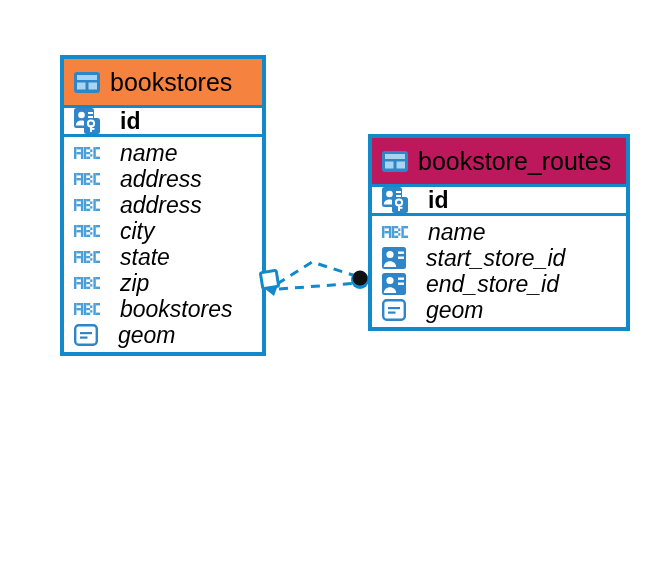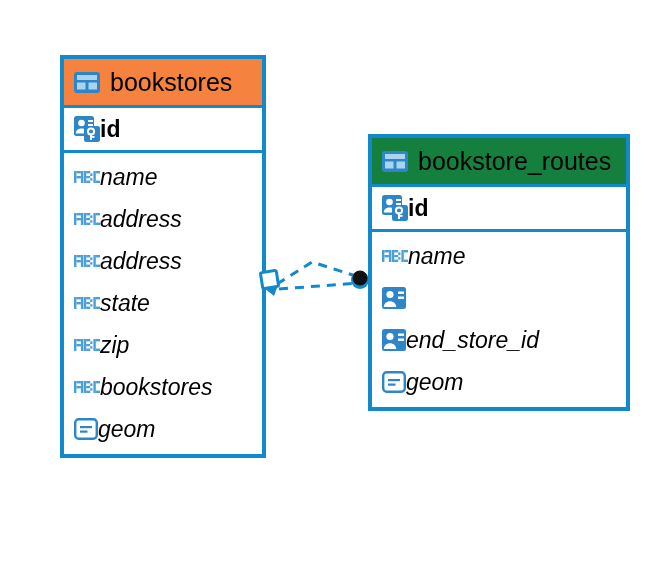--- a/index.html
+++ b/index.html
@@ -31,42 +31,42 @@
 
   .entity-header {
     display: flex;
     align-items: center;
     box-sizing: border-box;
     height: 46px;
     padding: 0 10px;
     gap: 10px;
   }
   .entity-header.accent-orange { background: #F5833F; }
-  .entity-header.accent-grey  { background: #15803d; }
+  .entity-header.accent-grey  { background: #be185d; }
 
   .entity-title {
     font-size: 25px;
     color: #000000;
     line-height: 1;
     white-space: nowrap;
   }
 
   .pk-section {
     border-top: 3px solid #1189CB;
     border-bottom: 3px solid #1189CB;
   }
 
   .field-list { padding: 3px 0 4px 0; font-style: italic; }
 
   .field {
     display: flex;
     align-items: center;
-    gap: 0;
+    gap: 20px;
     box-sizing: border-box;
-    height: 42px;
+    height: 26px;
     padding: 0 10px;
   }
   .field-name {
     font-size: 23px;
     color: #000000;
     line-height: 1;
     white-space: nowrap;
   }
   .field-name.pk { font-weight: bold; }
 
@@ -190,20 +190,42 @@
                 <rect x="12.2" y="10.6" width="4" height="2.4"></rect>
               <rect x="19.4" y="1" width="2.4" height="12"></rect>
                 <rect x="21.8" y="1" width="4.2" height="2.4"></rect>
               <rect x="21.8" y="10.6" width="4.2" height="2.4"></rect>
             </g>
           </svg>
         </span>
         <span class="field-name">address</span>
       </div>
 
+      <div class="field">
+        <span class="icon">
+          <svg width="26" height="14" viewBox="0 0 26 14">
+            <g fill="#4A9FD8">
+              <rect x="0" y="1" width="2.4" height="12"></rect>
+                <rect x="2.4" y="1" width="4.5" height="2.4"></rect>
+              <rect x="6.9" y="1" width="2.4" height="12"></rect>
+                <rect x="2.4" y="6" width="4.5" height="2.4"></rect>
+              <rect x="9.8" y="1" width="2.4" height="12"></rect>
+                <rect x="12.2" y="1" width="4" height="2.4"></rect>
+              <rect x="16.2" y="3.4" width="2.2" height="2.6"></rect>
+                <rect x="12.2" y="6" width="4" height="2.2"></rect>
+              <rect x="16.2" y="8.2" width="2.2" height="2.4"></rect>
+                <rect x="12.2" y="10.6" width="4" height="2.4"></rect>
+              <rect x="19.4" y="1" width="2.4" height="12"></rect>
+                <rect x="21.8" y="1" width="4.2" height="2.4"></rect>
+              <rect x="21.8" y="10.6" width="4.2" height="2.4"></rect>
+            </g>
+          </svg>
+        </span>
+        <span class="field-name">city</span>
+      </div>
 
       <div class="field">
         <span class="icon">
           <svg width="26" height="14" viewBox="0 0 26 14">
             <g fill="#4A9FD8">
               <rect x="0" y="1" width="2.4" height="12"></rect>
                 <rect x="2.4" y="1" width="4.5" height="2.4"></rect>
               <rect x="6.9" y="1" width="2.4" height="12"></rect>
                 <rect x="2.4" y="6" width="4.5" height="2.4"></rect>
               <rect x="9.8" y="1" width="2.4" height="12"></rect>
@@ -342,20 +364,21 @@
       <div class="field">
         <span class="icon">
           <svg width="24" height="22" viewBox="0 0 24 22">
             <rect x="0" y="0" width="24" height="22" rx="2.5" fill="#2E86C9"></rect>
             <circle cx="8" cy="7.5" r="3.6" fill="#ffffff"></circle>
             <path d="M1.8 20c0-3.6 2.9-5.8 6.2-5.8S14.2 16.4 14.2 20z" fill="#ffffff"></path>
             <rect x="16" y="4.5" width="6" height="2.4" fill="#ffffff"></rect>
             <rect x="16" y="9.5" width="6" height="2.4" fill="#ffffff"></rect>
           </svg>
         </span>
+        <span class="field-name">start_store_id</span>
       </div>
 
       <div class="field">
         <span class="icon">
           <svg width="24" height="22" viewBox="0 0 24 22">
             <rect x="0" y="0" width="24" height="22" rx="2.5" fill="#2E86C9"></rect>
             <circle cx="8" cy="7.5" r="3.6" fill="#ffffff"></circle>
             <path d="M1.8 20c0-3.6 2.9-5.8 6.2-5.8S14.2 16.4 14.2 20z" fill="#ffffff"></path>
             <rect x="16" y="4.5" width="6" height="2.4" fill="#ffffff"></rect>
             <rect x="16" y="9.5" width="6" height="2.4" fill="#ffffff"></rect>

